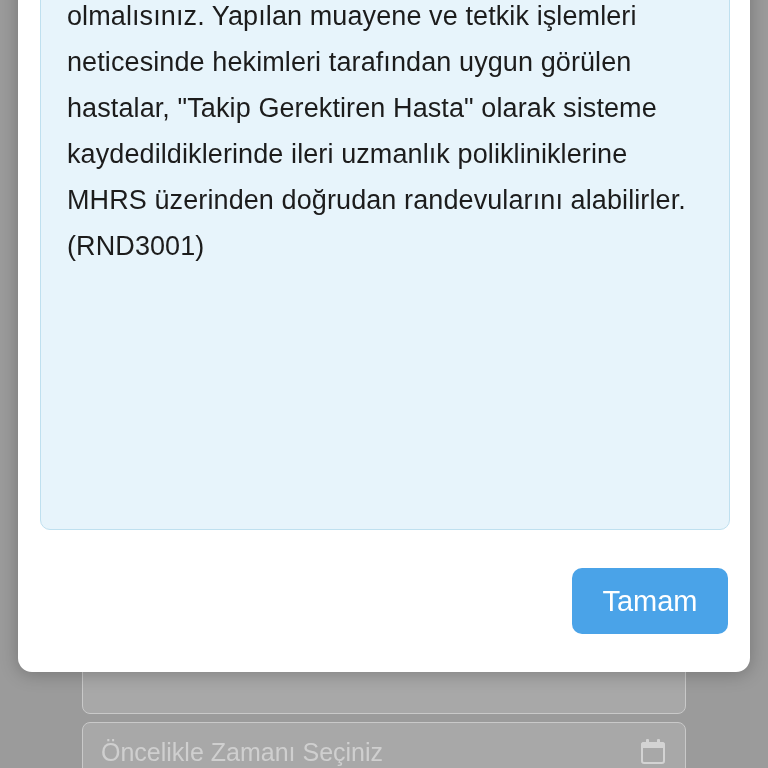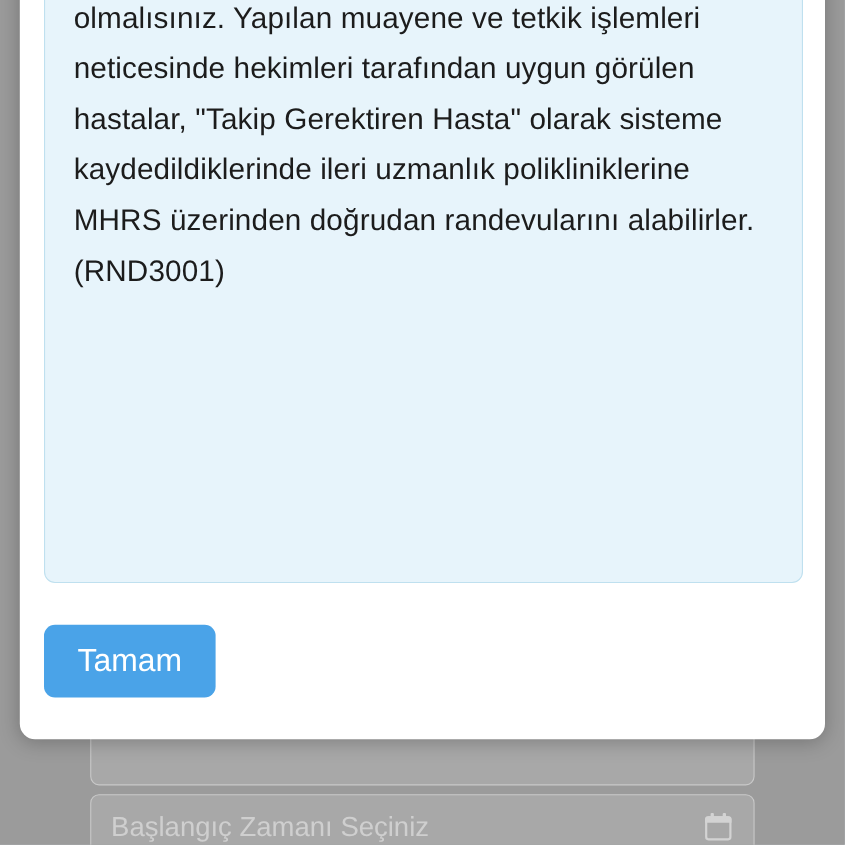--- a/index.html
+++ b/index.html
@@ -113,21 +113,21 @@
     letter-spacing: 0.1px;
     white-space: pre-wrap;
   }
 
   #dialog-actions {
     position: absolute;
     left: 22px;
     right: 22px;
     bottom: 38px;
     display: flex;
-    justify-content: flex-start;
+    justify-content: flex-end;
     align-items: center;
   }
 
   #ok-button {
     appearance: none;
     border: none;
     background: #4aa3e8;
     color: #ffffff;
     font-family: "Liberation Sans", sans-serif;
     font-size: 29px;
@@ -141,21 +141,21 @@
 </head>
 <body>
 
 <div id="backdrop"></div>
 
 <div id="bg-field-1" class="bg-field">
   <span class="bg-field-text"></span>
 </div>
 
 <div id="bg-field-2" class="bg-field">
-  <span class="bg-field-text">Başlangıç Zamanı Seçiniz</span>
+  <span class="bg-field-text">Öncelikle Zamanı Seçiniz</span>
   <span class="cal-icon">
     <span class="frame"></span>
     <span class="bar"></span>
     <span class="peg-l"></span>
     <span class="peg-r"></span>
   </span>
 </div>
 
 <div id="dialog">
   <div id="dialog-actions">

